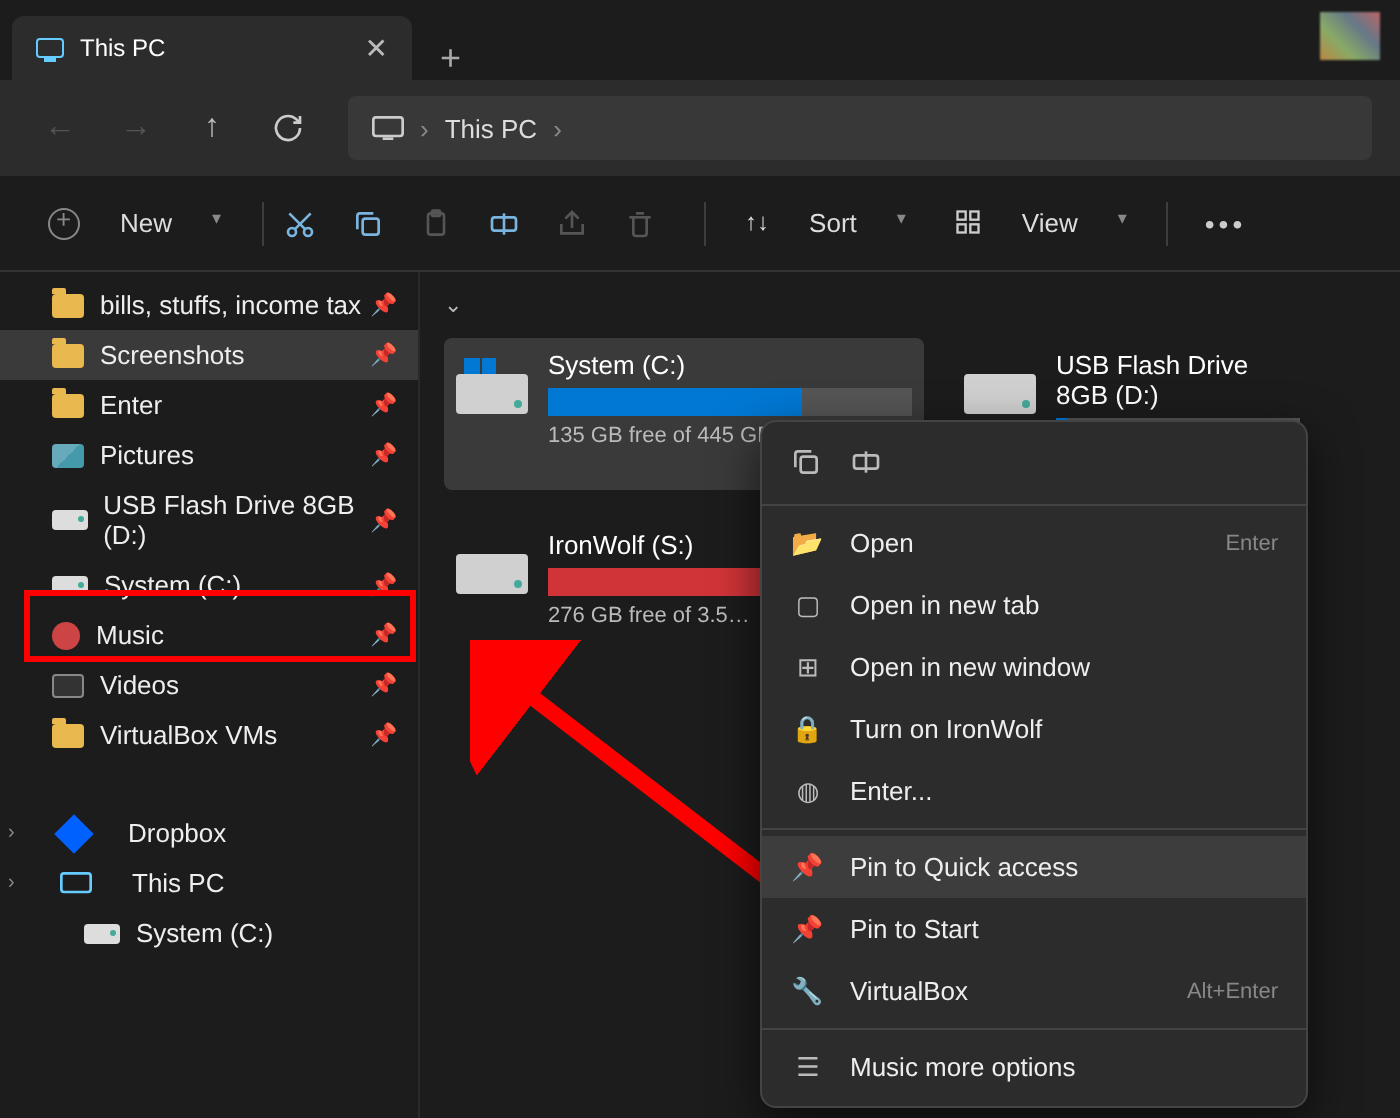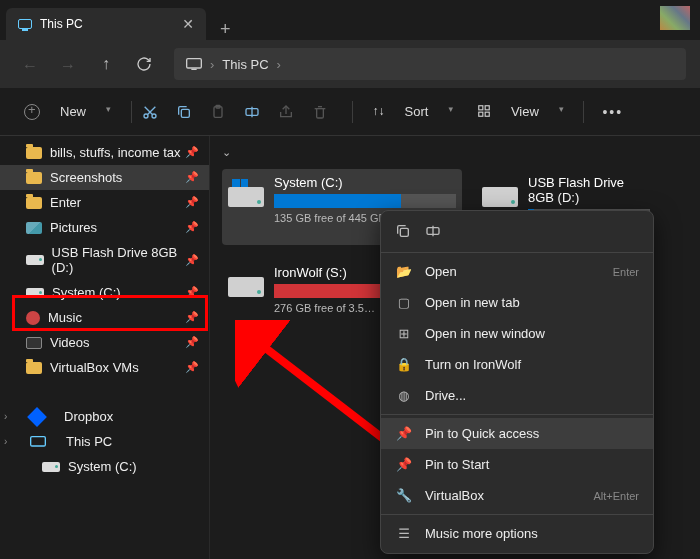--- a/index.html
+++ b/index.html
@@ -353,21 +353,21 @@
   <div class="ctx-item">
       <span class="ico">⊞</span>
       <span>Open in new window</span>
     </div>
   <div class="ctx-item">
       <span class="ico">🔒</span>
       <span>Turn on IronWolf</span>
     </div>
   <div class="ctx-item">
       <span class="ico">◍</span>
-      <span>Drive...</span>
+      <span>Enter...</span>
     </div>
   <div class="ctx-sep"></div>
   <div class="ctx-item hl">
       <span class="ico">📌</span>
       <span>Pin to Quick access</span>
     </div>
   <div class="ctx-item">
       <span class="ico">📌</span>
       <span>Pin to Start</span>
     </div>

